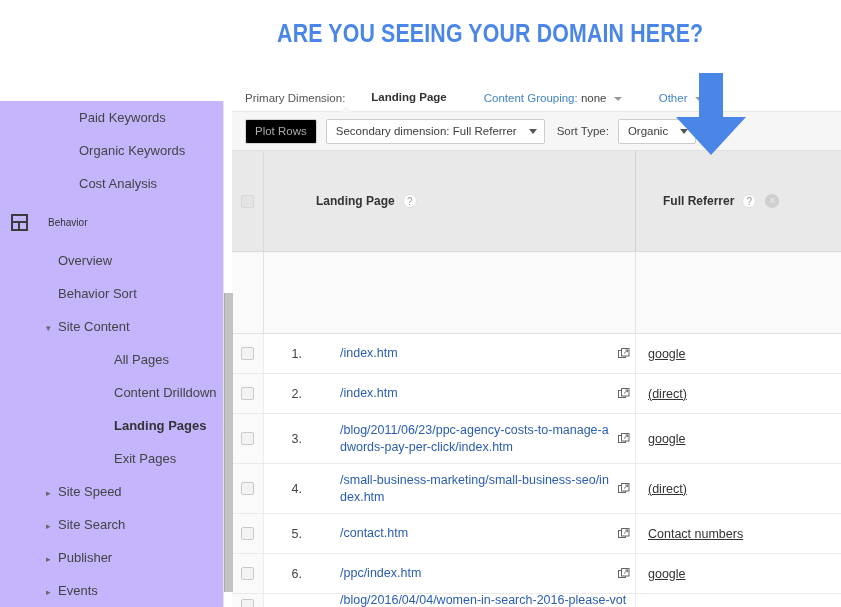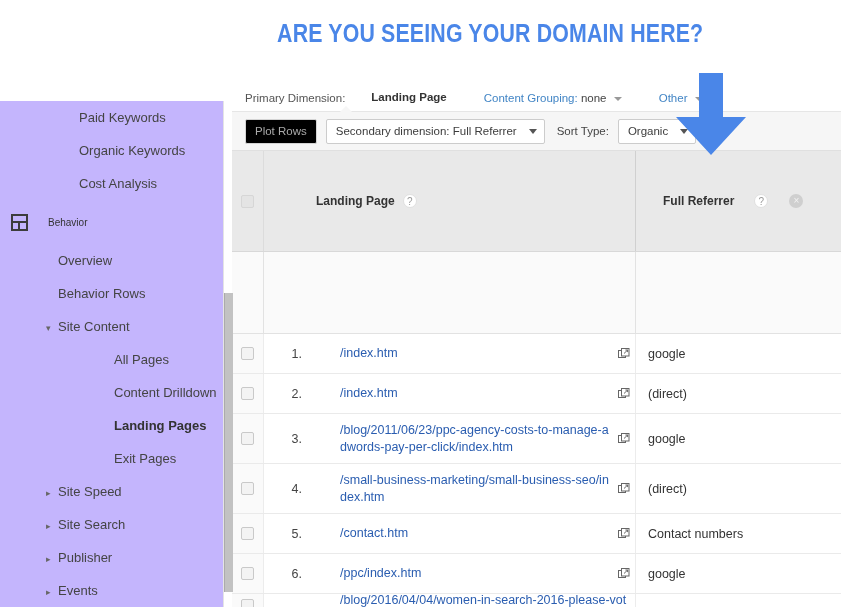--- a/index.html
+++ b/index.html
@@ -202,21 +202,21 @@
     height: 101px;
     border-bottom: 1px solid #d8d8d8;
   }
   .col-check {
     width: 32px; flex: 0 0 32px;
     border-right: 1px solid #dcdcdc;
     display: flex; align-items: center; justify-content: center;
   }
   .col-lp { width: 372px; flex: 0 0 372px; display: flex; align-items: center;
             padding-left: 52px; border-right: 1px solid #d0d0d0; }
-  .col-fr { flex: 1 1 auto; display: flex; align-items: center; padding-left: 27px; gap: 12px; }
+  .col-fr { flex: 1 1 auto; display: flex; align-items: center; padding-left: 27px; }
   .th-text { font-size: 12px; font-weight: bold; color: #333; }
   .help-circle {
     display: inline-flex; align-items: center; justify-content: center;
     width: 14px; height: 14px; border-radius: 50%;
     background: #fff; color: #9a9a9a;
     font-size: 10px; margin-left: 8px;
     border: 1px solid #e0e0e0;
     cursor: pointer;
   }
   .x-circle {
@@ -250,21 +250,21 @@
     border-bottom: 1px solid #eaeaea;
     background: #fff;
     font-size: 12.5px;
   }
   .row .col-check { border-right: 1px solid #ececec; background: #fafafa; }
   .row .col-lp {
     border-right: 1px solid #ececec;
     padding-left: 0;
     align-items: center;
   }
-  .row .col-fr { color: #333; font-size: 12.5px; padding-left: 12px; }
+  .row .col-fr { color: #333; font-size: 12.5px; padding-left: 12px; text-decoration: underline; }
   .rank {
     width: 52px; flex: 0 0 52px;
     text-align: right; padding-right: 14px;
     color: #444; font-size: 12.5px;
   }
   .lp-link {
     color: #2a5db0;
     font-size: 12.5px;
     line-height: 17px;
     cursor: pointer;
@@ -309,21 +309,21 @@
 
     <div class="nav-section">
       <span class="behavior-icon"></span>
       <span class="sec-label">Behavior</span>
     </div>
 
     <div class="nav-row-toggle">
       <span>Overview</span>
     </div>
     <div class="nav-row-toggle">
-      <span>Behavior Rows</span>
+      <span>Behavior Sort</span>
     </div>
     <div class="nav-row-toggle">
       <span class="nav-expand">▾</span><span>Site Content</span>
     </div>
 
     <div class="nav-sub deep">
       <span>All Pages</span>
     </div>
     <div class="nav-sub deep">
       <span>Content Drilldown</span>

